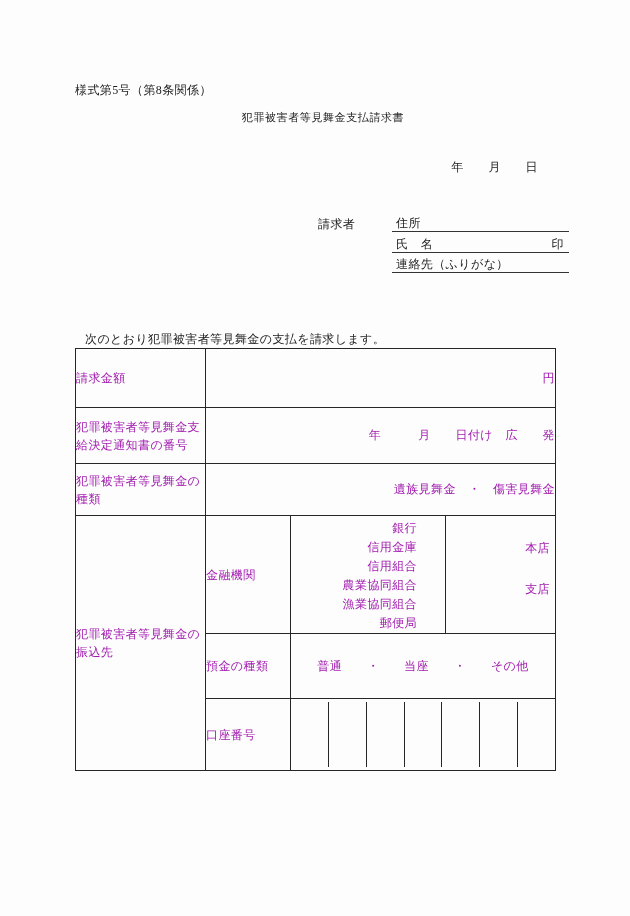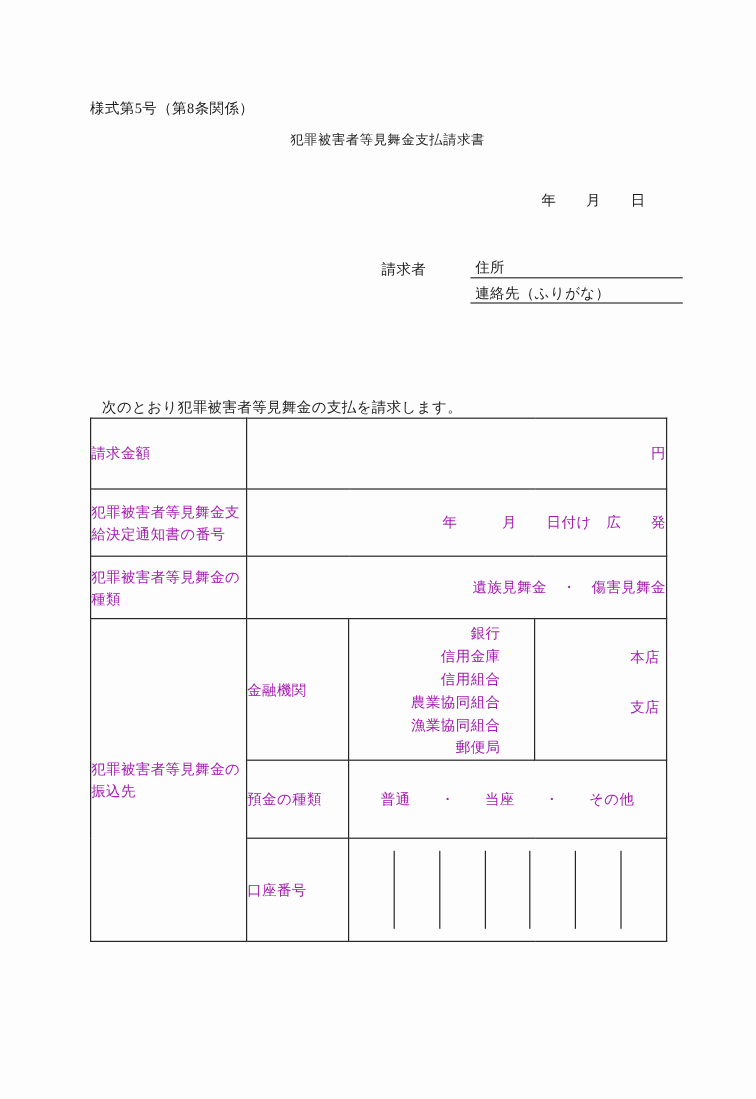--- a/index.html
+++ b/index.html
@@ -54,21 +54,21 @@
     vertical-align: middle;
     padding: 0;
   }
   td.lbl { padding: 2px 2px 2px 7px; line-height: 18px; }
   td.lbl2 { padding: 2px 2px 2px 7px; line-height: 18px; }
   .r-amount { height: 59px; }
   .r-notice { height: 56px; }
   .r-type   { height: 52px; }
   .r-bank   { height: 118px; }
   .r-deposit{ height: 65px; }
-  .r-account{ height: 86px; }
+  .r-account{ height: 72px; }
   td.amount-cell { text-align: right; padding-right: 14px; }
   td.center-cell { text-align: right; }
   td.deposit-cell { text-align: center; padding-right: 24px; }
   .bank-list { padding: 2px 28px 0 0; }
   .bank-list div { line-height: 19px; text-align: right; }
   td.branch-cell { position: relative; }
   .branch-main { position: absolute; right: 5px; top: 23px; line-height: 19px; }
   .branch-sub  { position: absolute; right: 5px; top: 64px; line-height: 19px; }
   td.boxes-cell { vertical-align: top; }
   .acct-boxes { display: flex; height: 65px; width: 100%; }
@@ -85,20 +85,24 @@
   <div class="abs form-title">犯罪被害者等見舞金支払請求書</div>
 
   <div class="abs date-line">年　　月　　日</div>
 
 
   <div class="abs requester">
     <span class="req-label">請求者</span>
     <div class="req-fields">
       <div class="req-line u">
         <span class="pad">住所</span>
+      </div>
+      <div class="req-line u">
+        <span class="pad">氏　名</span>
+        <span class="seal">印</span>
       </div>
       <div class="req-line u">
         <span class="pad">連絡先（ふりがな）</span>
       </div>
     </div>
   </div>
 
   <div class="abs intro">次のとおり犯罪被害者等見舞金の支払を請求します。</div>
 
   <table class="claim">

